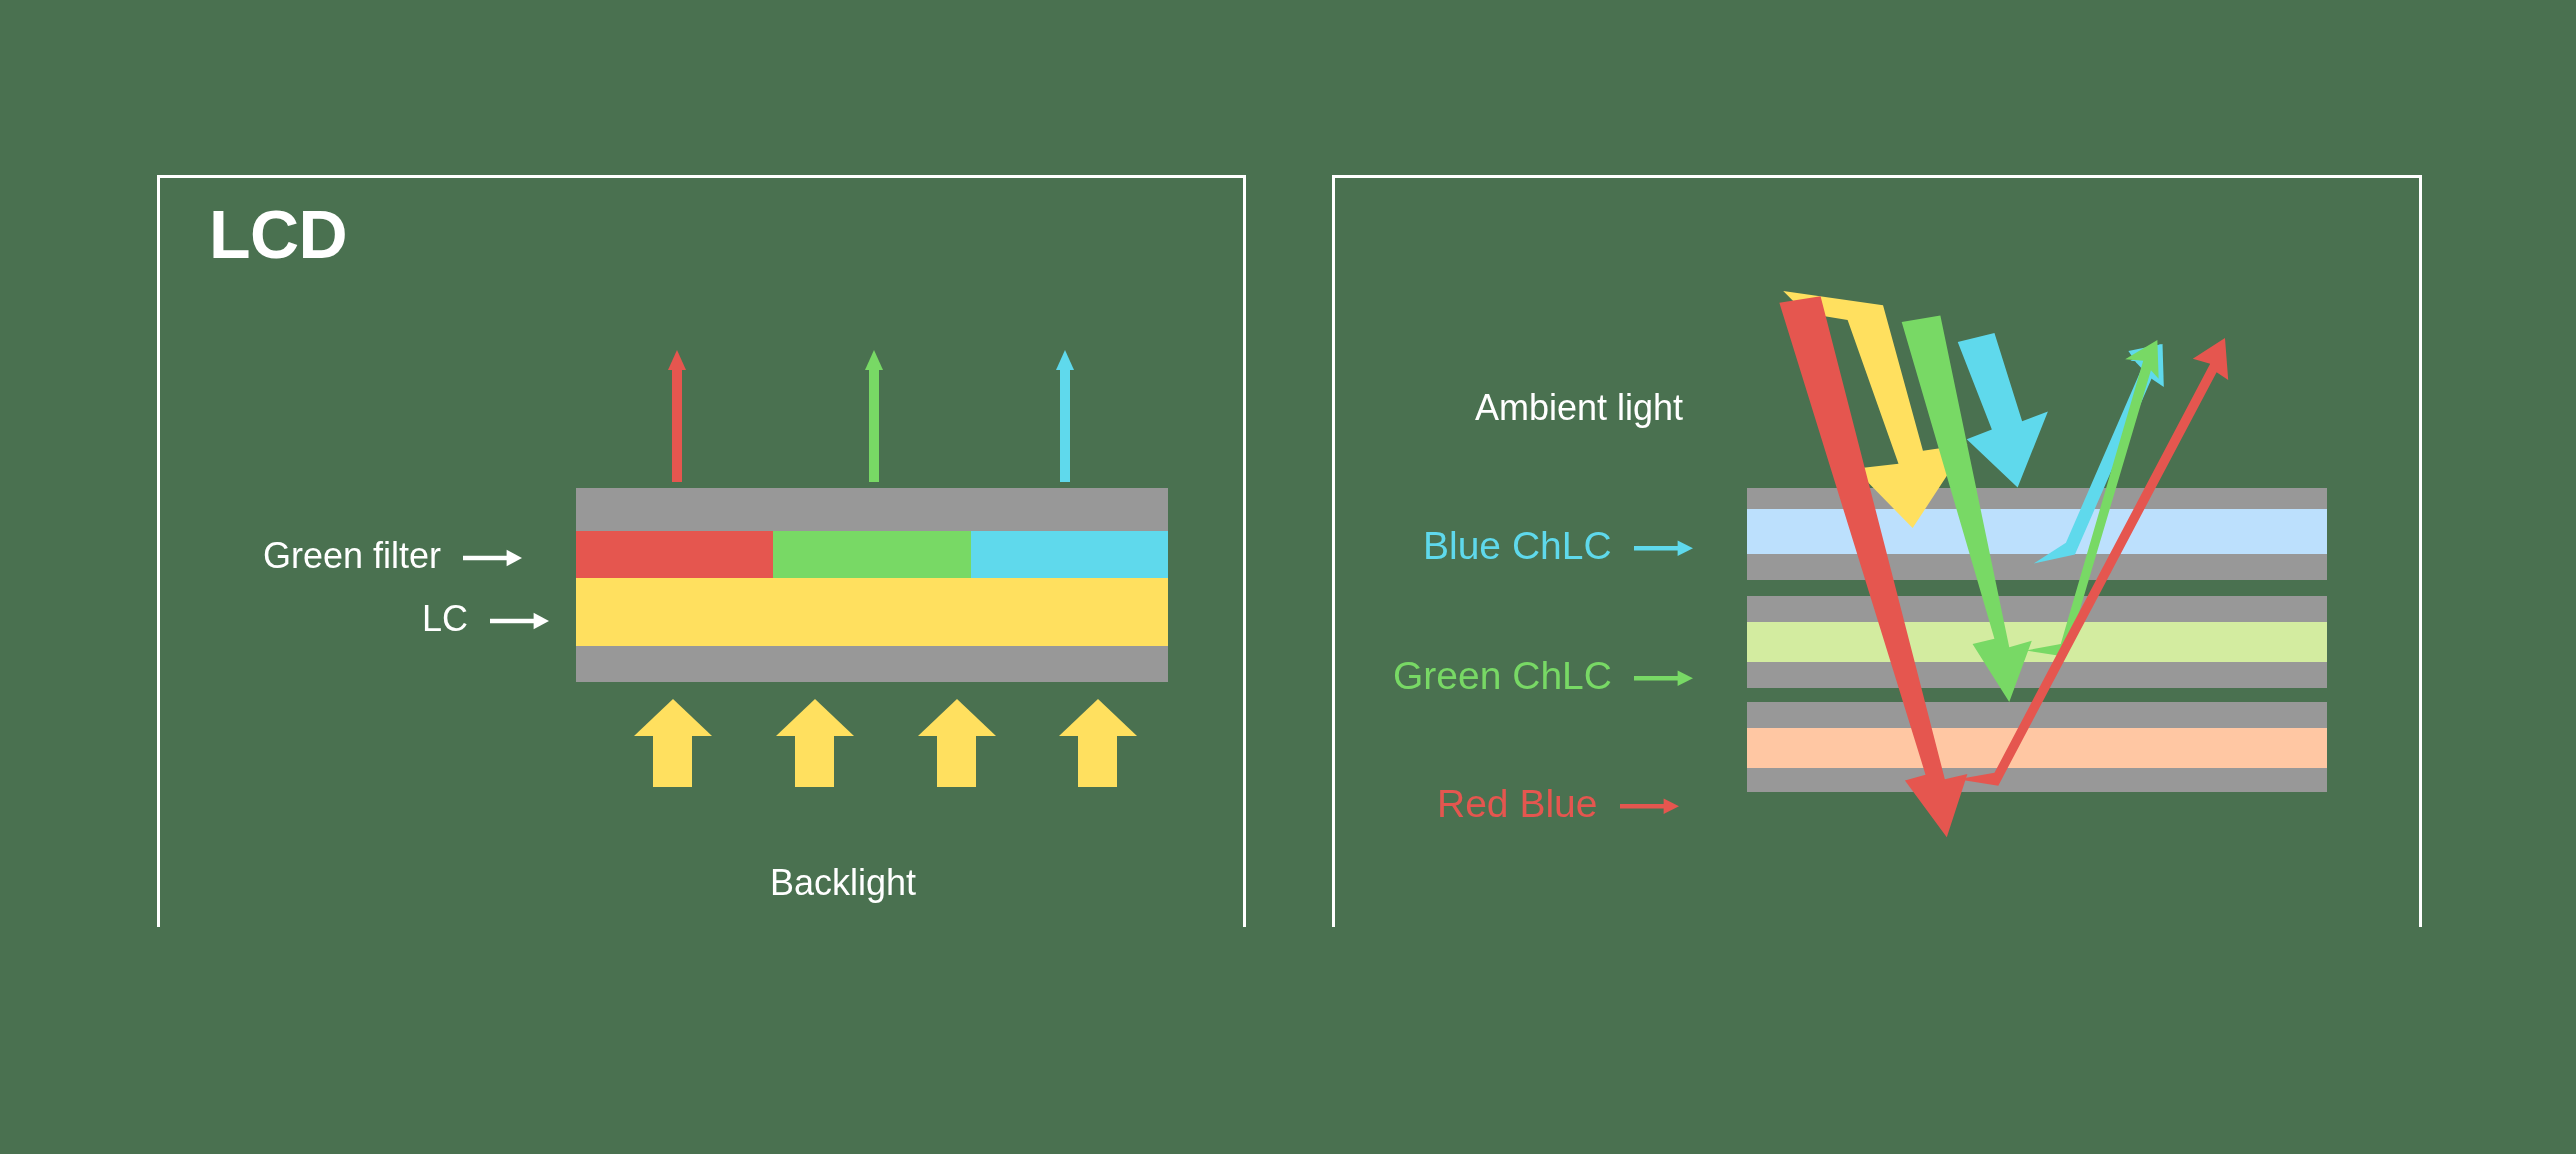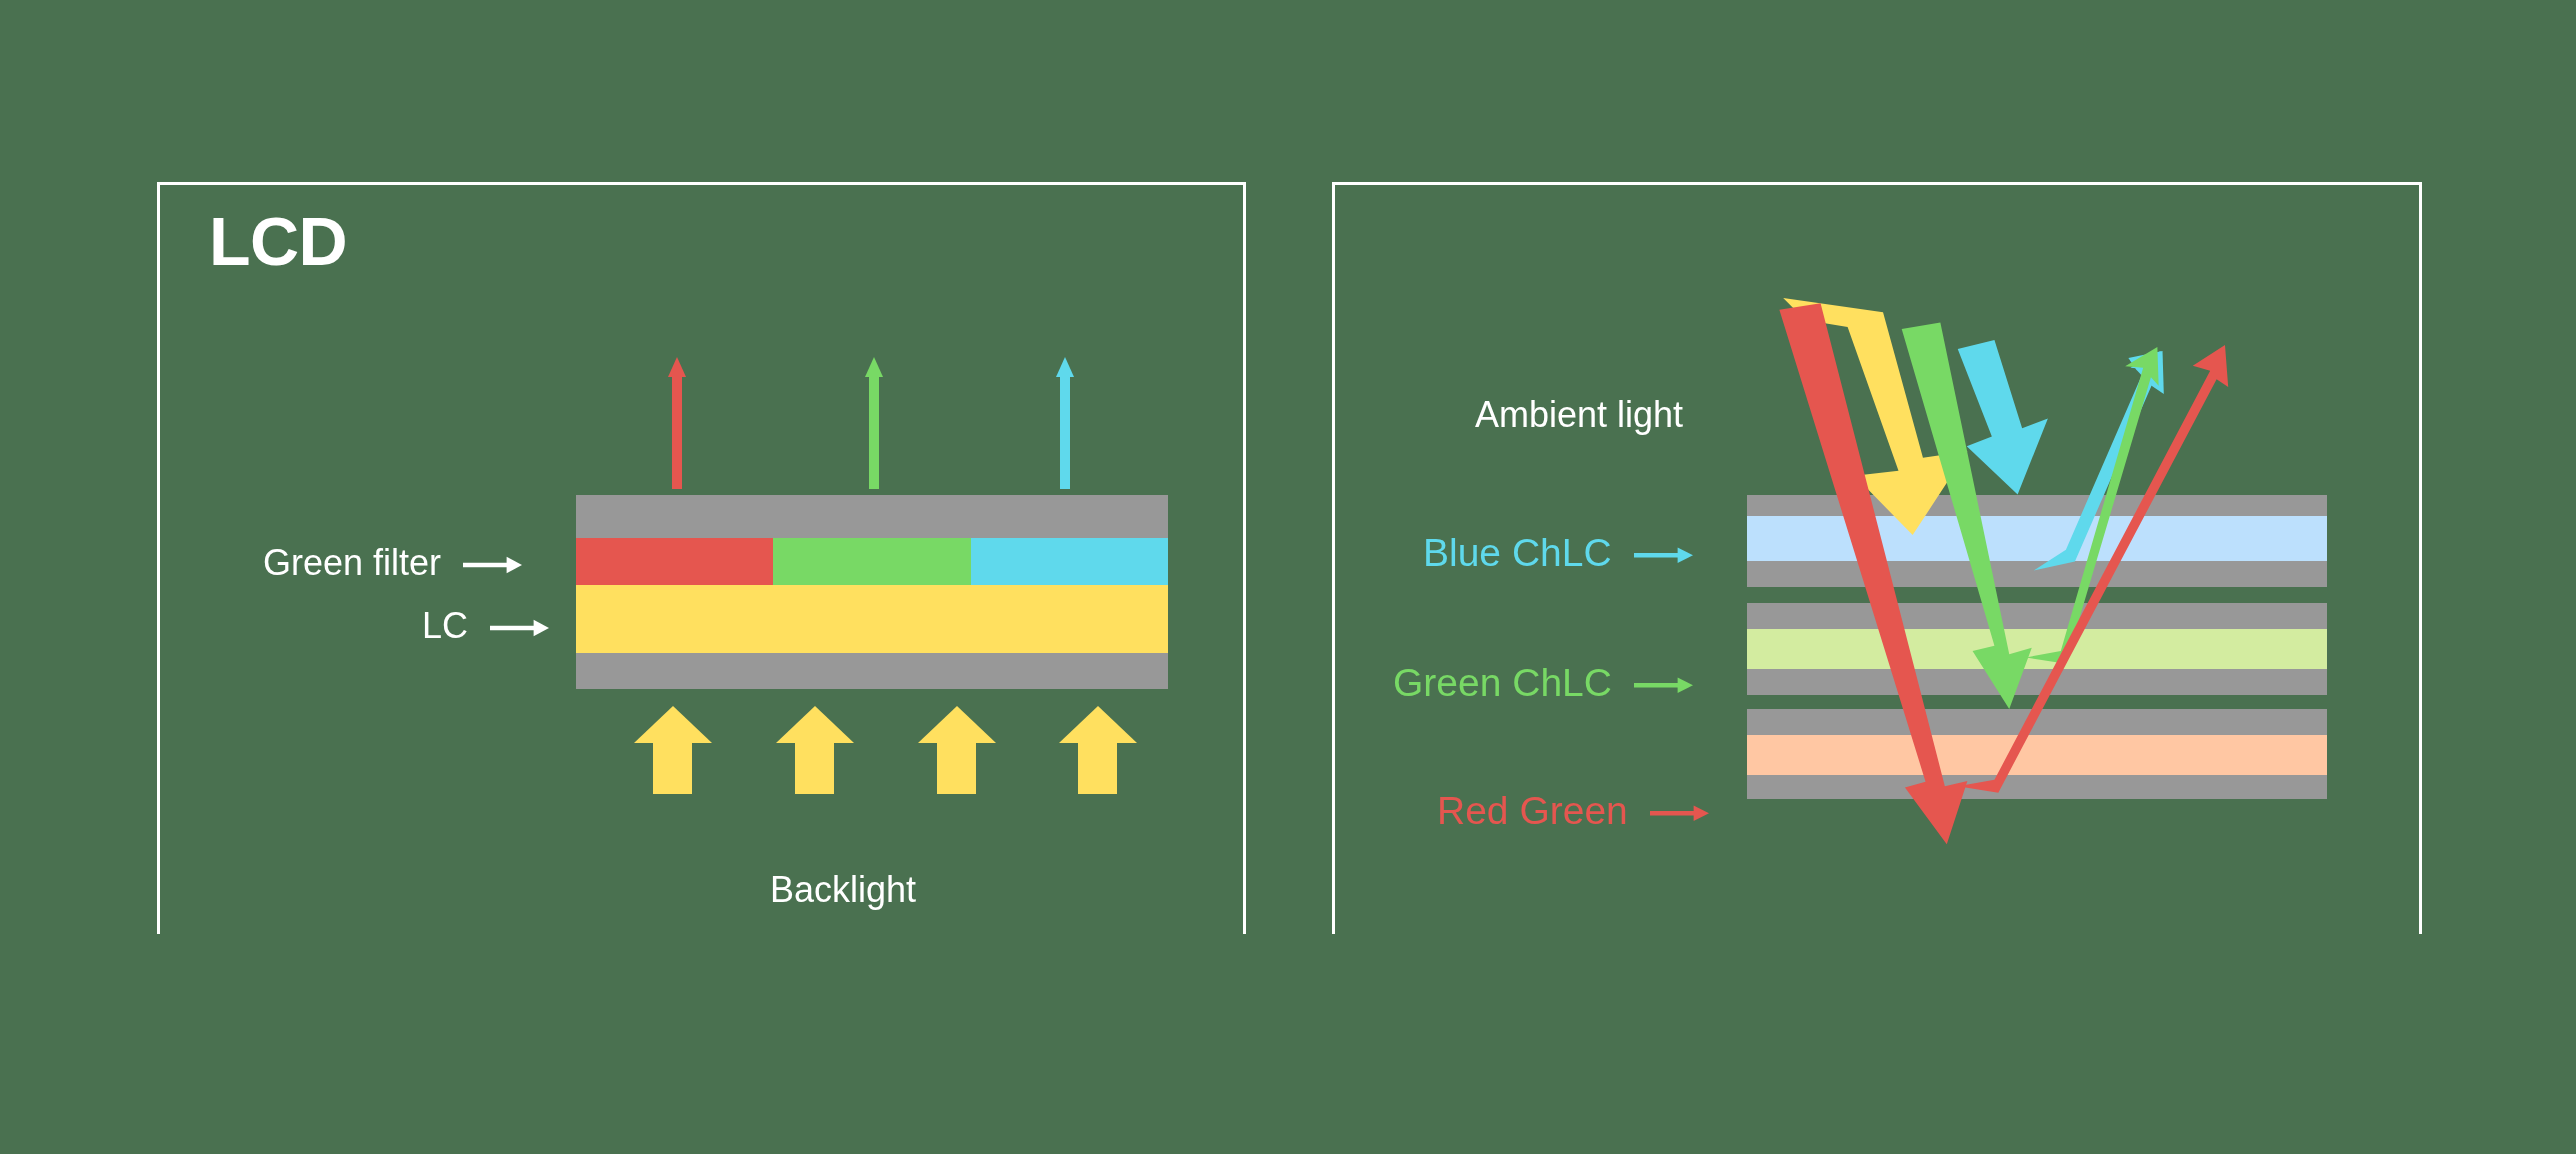--- a/index.html
+++ b/index.html
@@ -1,18 +1,18 @@
 <!DOCTYPE html>
 <html style="font-size:10.3px"><head>
 <meta charset="utf-8">
 <title>LCD vs ChLCD</title>
 <style>
   html,body{margin:0;padding:0;background:#4a7150;}
   body{font-family:"Liberation Sans",sans-serif;}
-  #stage{position:relative;width:2576px;height:927px;background:#4a7150;overflow:hidden;margin-top:7px;}
+  #stage{position:relative;width:2576px;height:927px;background:#4a7150;overflow:hidden;}
 
   .panel{position:absolute;border:3.2px solid #ffffff;box-sizing:border-box;}
   #panel-lcd{left:157px;top:175px;width:1089px;height:782px;}
   #panel-chlcd{left:1332px;top:175px;width:1090px;height:782px;}
 
   .panel-title{position:absolute;color:#ffffff;font-weight:bold;font-size:68px;
                letter-spacing:-0.6px;line-height:1;white-space:nowrap;}
   #title-lcd{left:209px;top:200px;}
   #title-chlcd{left:1383px;top:196px;}
 
@@ -191,21 +191,21 @@
     </svg>
   </div>
   <div class="lbl-c" id="lbl-green">
     <span>Green ChLC</span>
     <svg class="arrow-glyph" width="59" height="20.6" viewBox="0 0 92 32">
       <line x1="0" y1="16" x2="74" y2="16" stroke="#78d965" stroke-width="7"></line>
       <polygon points="92,16 68,4 68,28" fill="#78d965"></polygon>
     </svg>
   </div>
   <div class="lbl-c" id="lbl-red">
-    <span>Red Green</span>
+    <span>Red Blue</span>
     <svg class="arrow-glyph" width="59" height="20.6" viewBox="0 0 92 32">
       <line x1="0" y1="16" x2="74" y2="16" stroke="#e5564f" stroke-width="7"></line>
       <polygon points="92,16 68,4 68,28" fill="#e5564f"></polygon>
     </svg>
   </div>
 
   <svg class="overlay" viewBox="0 0 4000 1792">
 
     <g>
       <polygon fill="#ffe05f" points="2769,452 2924,474 2986,700 3055,690 2970,820 2880,728 2948,720 2869,497 2803,486"></polygon>

